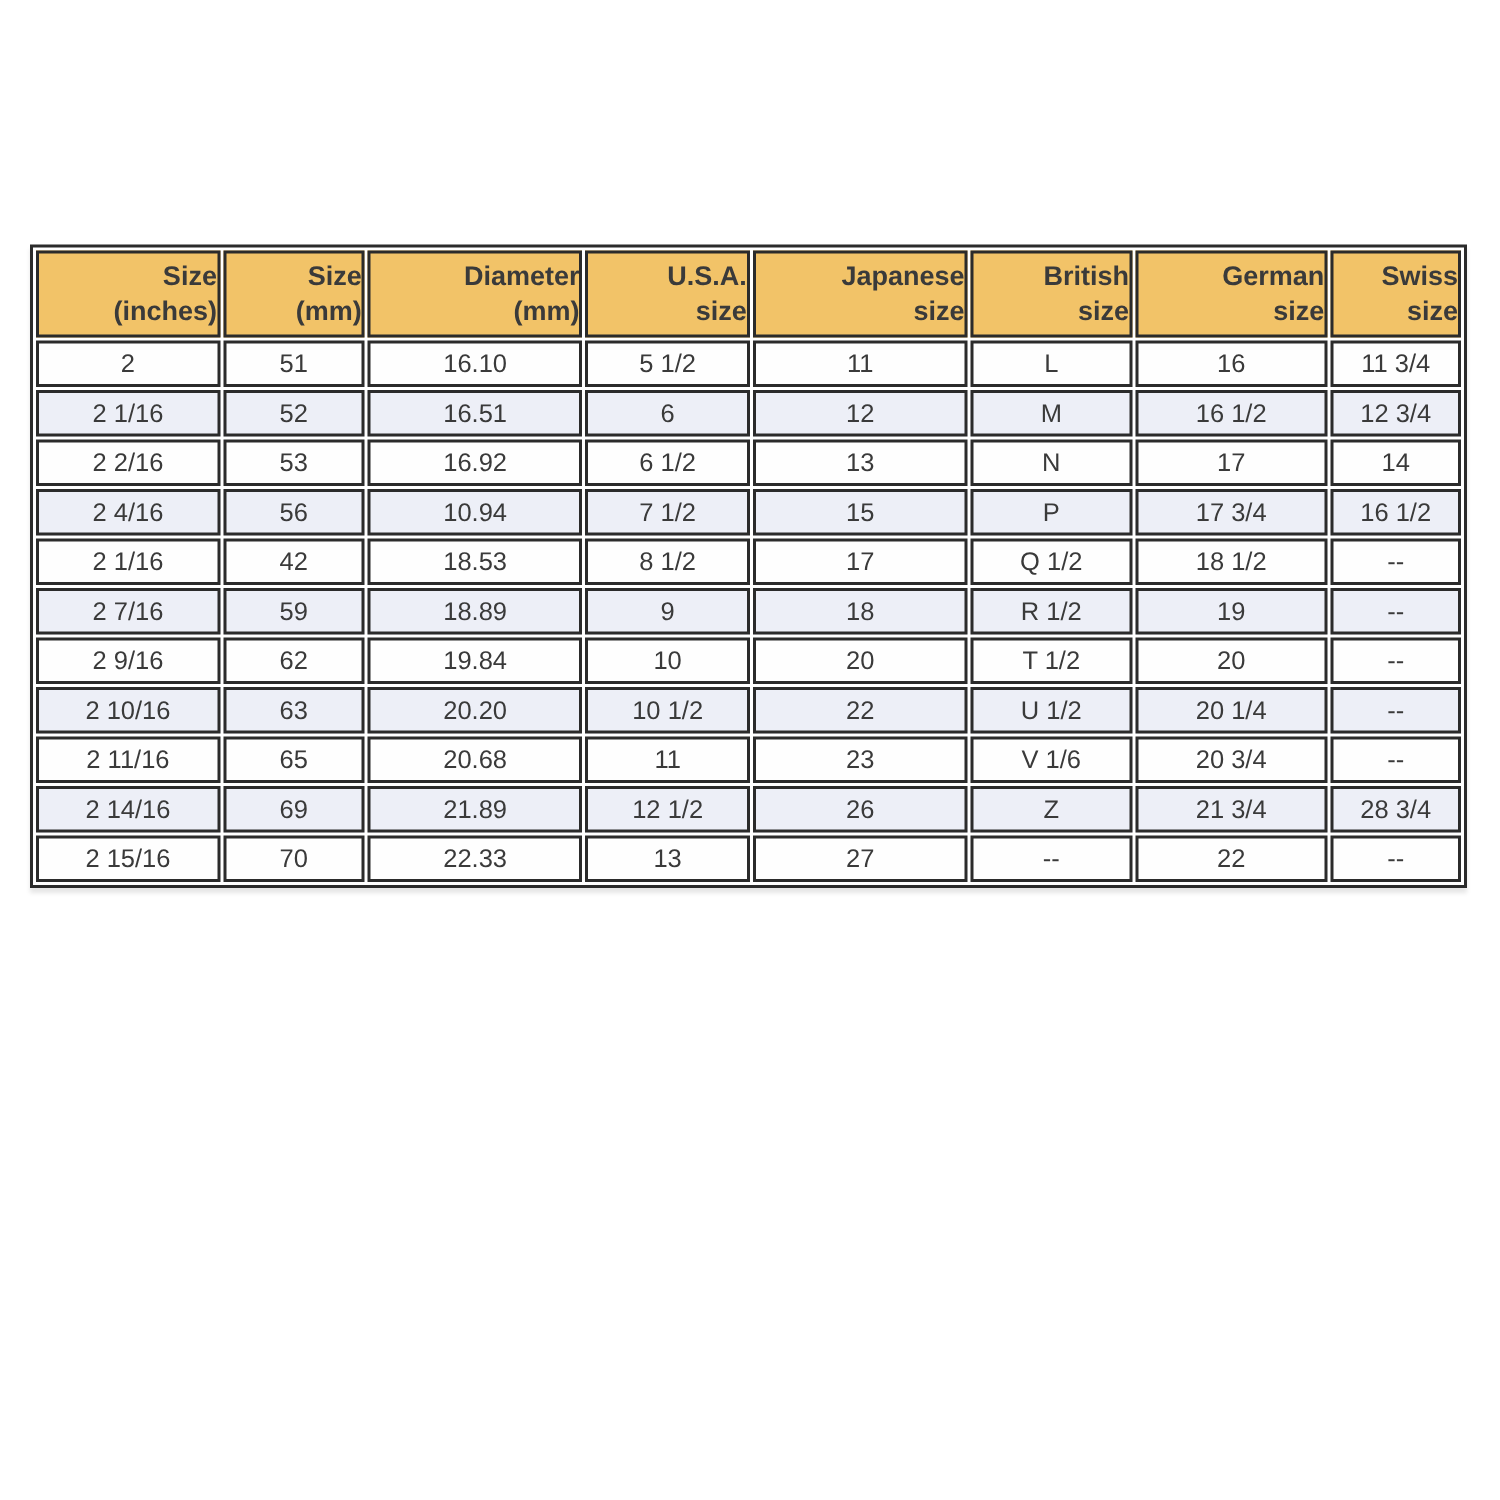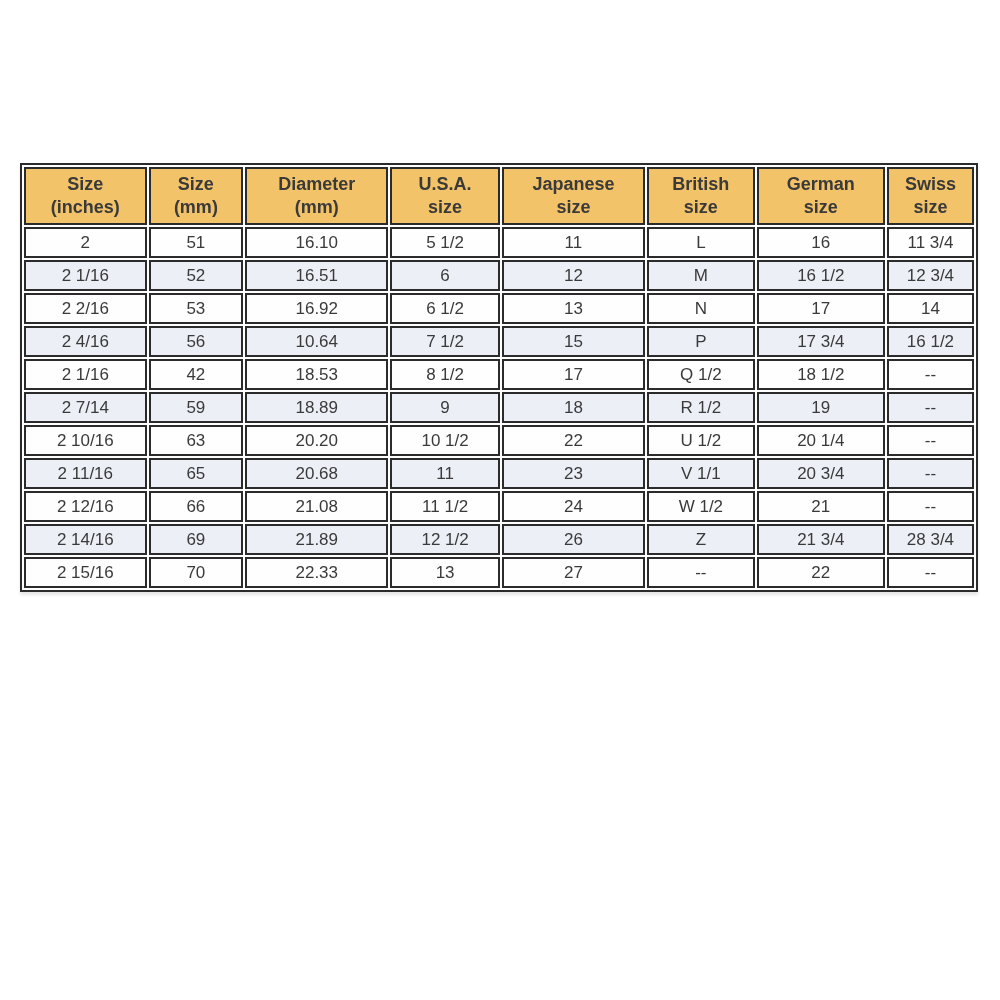--- a/index.html
+++ b/index.html
@@ -29,21 +29,21 @@
     background: #ffffff;
     box-shadow: 0 3px 3px rgba(0,0,0,0.10);
     table-layout: fixed;
   }
   table.ring-table th {
     background: #F2C368;
     border: 2px solid #2b2b2b;
     font-size: 18px;
     font-weight: bold;
     color: #3a3a3a;
-    text-align: center;
+    text-align: right;
     vertical-align: middle;
     white-space: pre-line;
     line-height: 1.3;
     height: 50px;
     padding: 2px 0;
   }
   table.ring-table td {
     border: 2px solid #2b2b2b;
     font-size: 17px;
     color: #3a3a3a;
@@ -121,75 +121,75 @@
             <td>16.92</td>
             <td>6 1/2</td>
             <td>13</td>
             <td>N</td>
             <td>17</td>
             <td>14</td>
           </tr>
           <tr>
             <td>2 4/16</td>
             <td>56</td>
-            <td>10.64</td>
+            <td>10.94</td>
             <td>7 1/2</td>
             <td>15</td>
             <td>P</td>
             <td>17 3/4</td>
             <td>16 1/2</td>
           </tr>
           <tr>
             <td>2 1/16</td>
             <td>42</td>
             <td>18.53</td>
             <td>8 1/2</td>
             <td>17</td>
             <td>Q 1/2</td>
             <td>18 1/2</td>
             <td>--</td>
           </tr>
           <tr>
-            <td>2 7/14</td>
+            <td>2 7/16</td>
             <td>59</td>
             <td>18.89</td>
             <td>9</td>
             <td>18</td>
             <td>R 1/2</td>
             <td>19</td>
+            <td>--</td>
+          </tr>
+          <tr>
+            <td>2 9/16</td>
+            <td>62</td>
+            <td>19.84</td>
+            <td>10</td>
+            <td>20</td>
+            <td>T 1/2</td>
+            <td>20</td>
             <td>--</td>
           </tr>
           <tr>
             <td>2 10/16</td>
             <td>63</td>
             <td>20.20</td>
             <td>10 1/2</td>
             <td>22</td>
             <td>U 1/2</td>
             <td>20 1/4</td>
             <td>--</td>
           </tr>
           <tr>
             <td>2 11/16</td>
             <td>65</td>
             <td>20.68</td>
             <td>11</td>
             <td>23</td>
-            <td>V 1/1</td>
+            <td>V 1/6</td>
             <td>20 3/4</td>
-            <td>--</td>
-          </tr>
-          <tr>
-            <td>2 12/16</td>
-            <td>66</td>
-            <td>21.08</td>
-            <td>11 1/2</td>
-            <td>24</td>
-            <td>W 1/2</td>
-            <td>21</td>
             <td>--</td>
           </tr>
           <tr>
             <td>2 14/16</td>
             <td>69</td>
             <td>21.89</td>
             <td>12 1/2</td>
             <td>26</td>
             <td>Z</td>
             <td>21 3/4</td>

